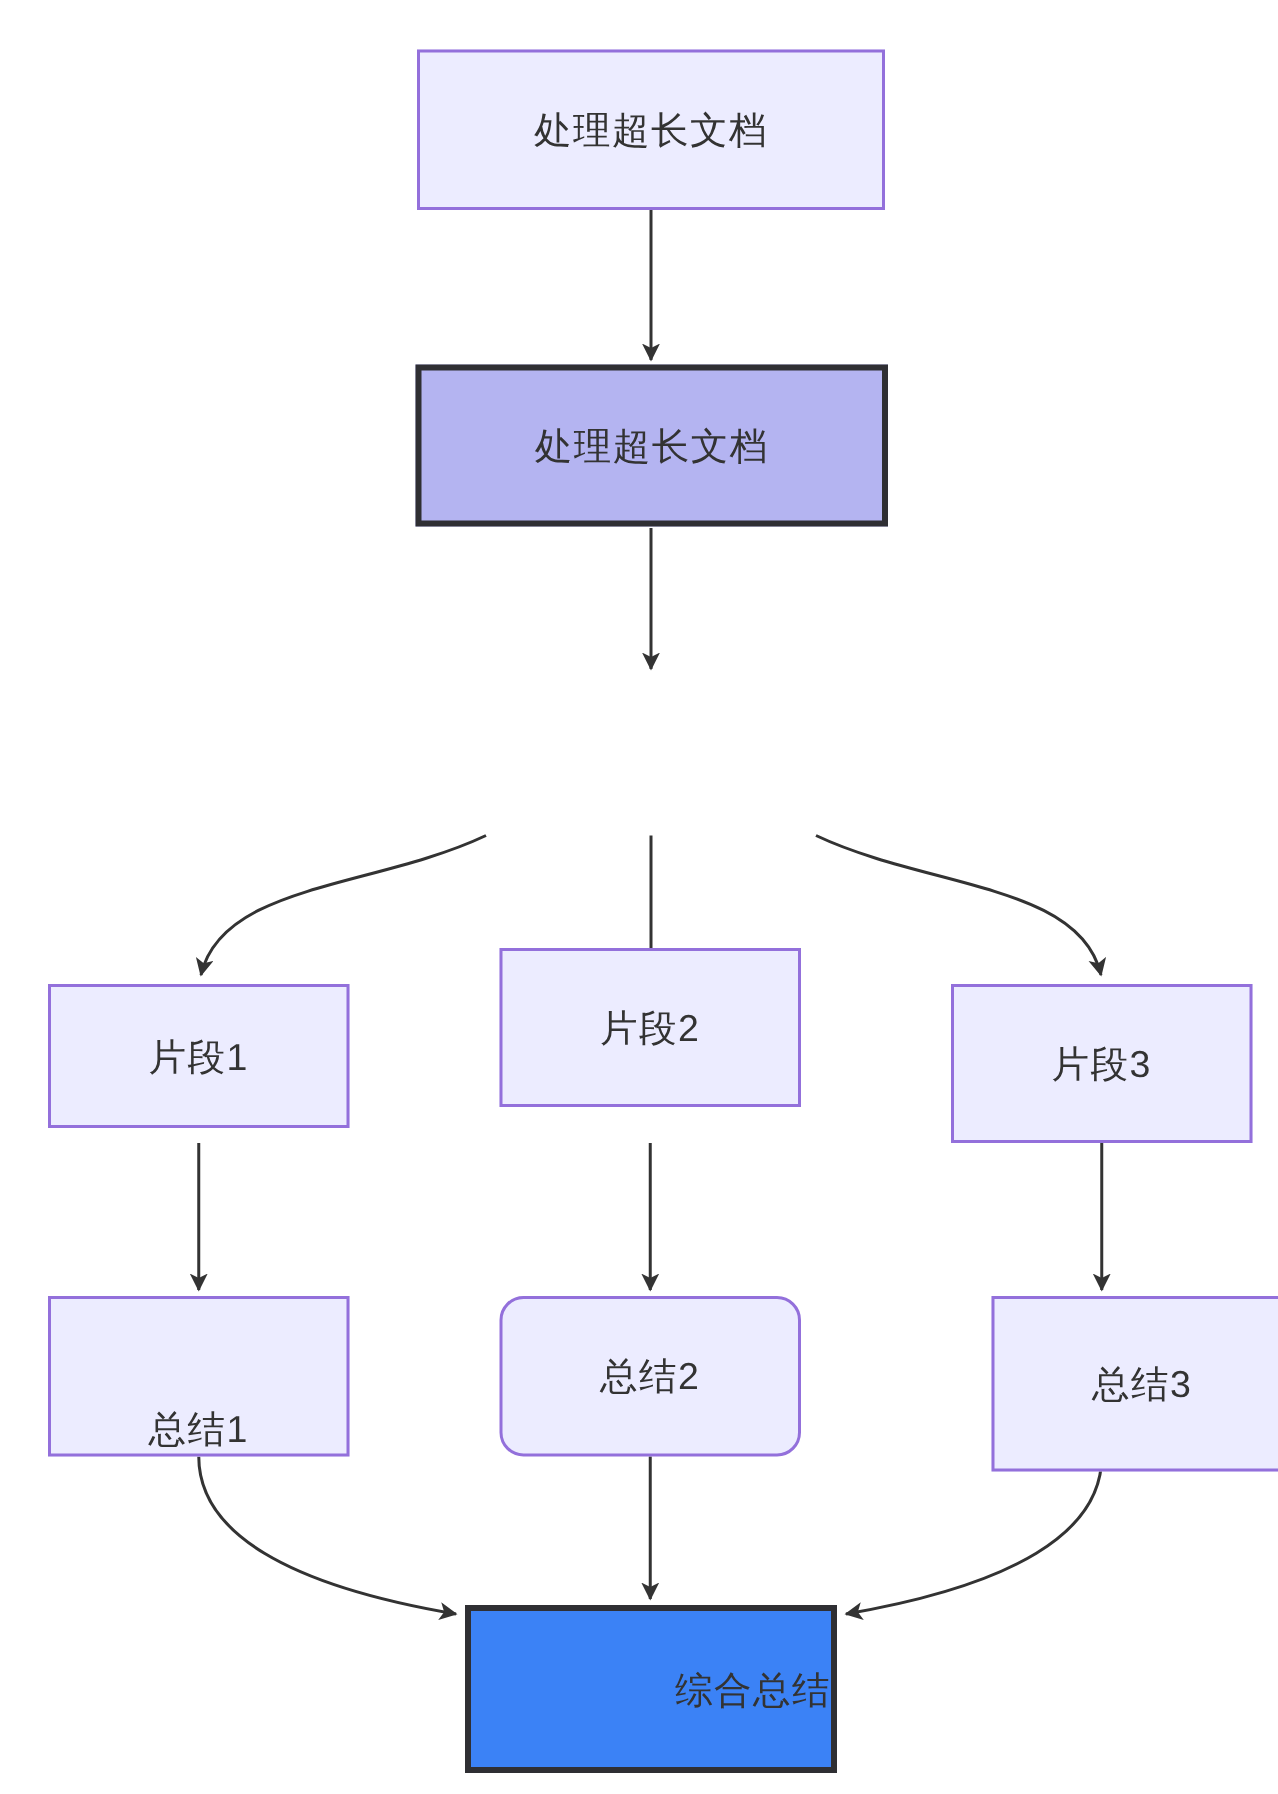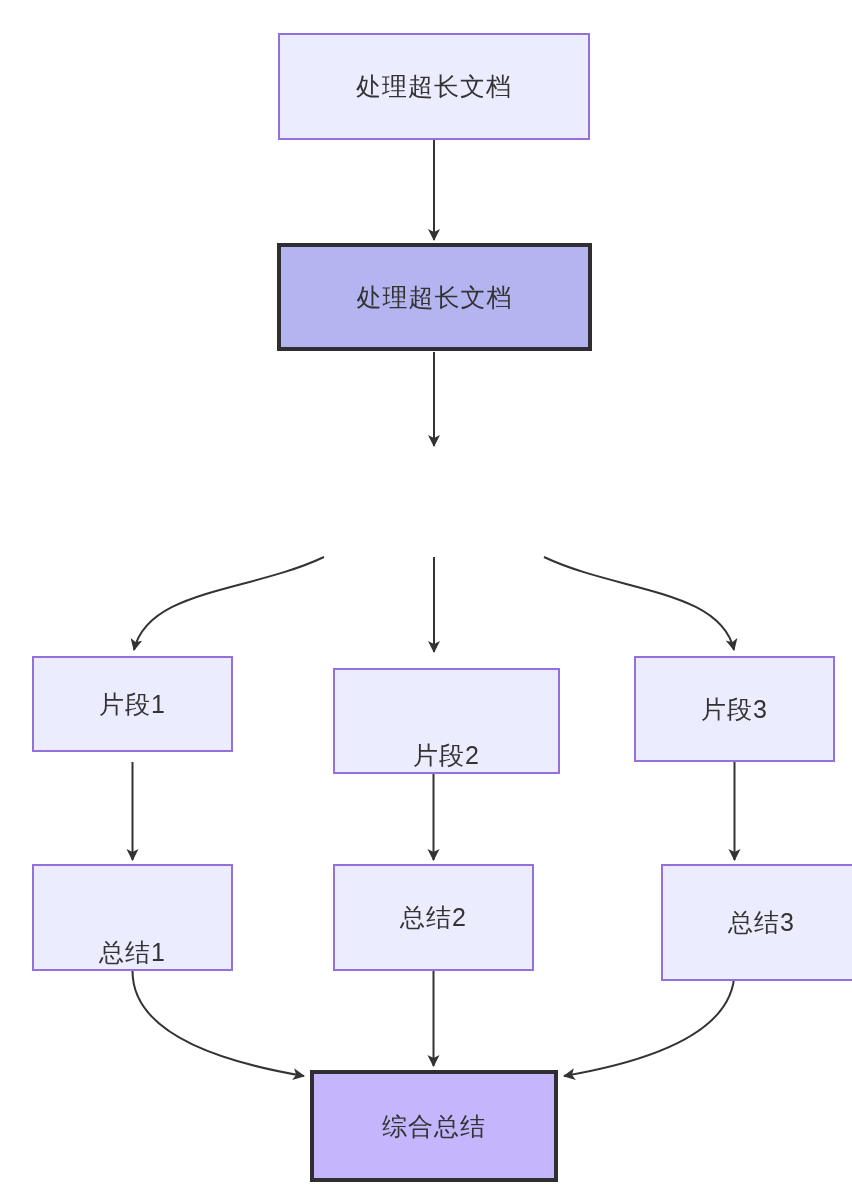--- a/index.html
+++ b/index.html
@@ -36,32 +36,33 @@
   }
   .node-default {
     background: #ECECFF;
     border: 2px solid #9370DB;
   }
   .node-strategy {
     background: #B4B4F1;
     border: 4px solid #2F2F33;
   }
   .node-result {
-    background: #c4b5fd;
+    background: #3b82f6;
     border: 4px solid #2F2F33;
+    justify-content: flex-end;
   }
   
   .n-a  { left: 278px; top: 33px;   width: 312px; height: 107px; }
   .n-b  { left: 277px; top: 243px;  width: 315px; height: 108px; }
   .n-c  { left: 310px; top: 450px;  width: 248px; height: 107px; }
   .n-d1 { left: 32px;  top: 656px;  width: 201px; height: 96px; }
-  .n-d2 { left: 333px; top: 668px;  width: 227px; height: 106px; align-items: flex-end; }
+  .n-d2 { left: 333px; top: 632px;  width: 201px; height: 106px; }
   .n-d3 { left: 634px; top: 656px;  width: 201px; height: 106px; }
   .n-e1 { left: 32px;  top: 864px;  width: 201px; height: 107px; align-items: flex-end; }
-  .n-e2 { left: 333px; top: 864px;  width: 201px; height: 107px; }
+  .n-e2 { left: 333px; top: 864px;  width: 201px; height: 107px; border-radius: 16px; }
   .n-e3 { left: 634px; top: 864px;  width: 201px; height: 117px; margin-left: 27px; }
   .n-f  { left: 310px; top: 1070px; width: 248px; height: 112px; }
   .edge {
     fill: none;
     stroke: #333333;
     stroke-width: 2px;
   }
 </style>
 </head>
 <body>

